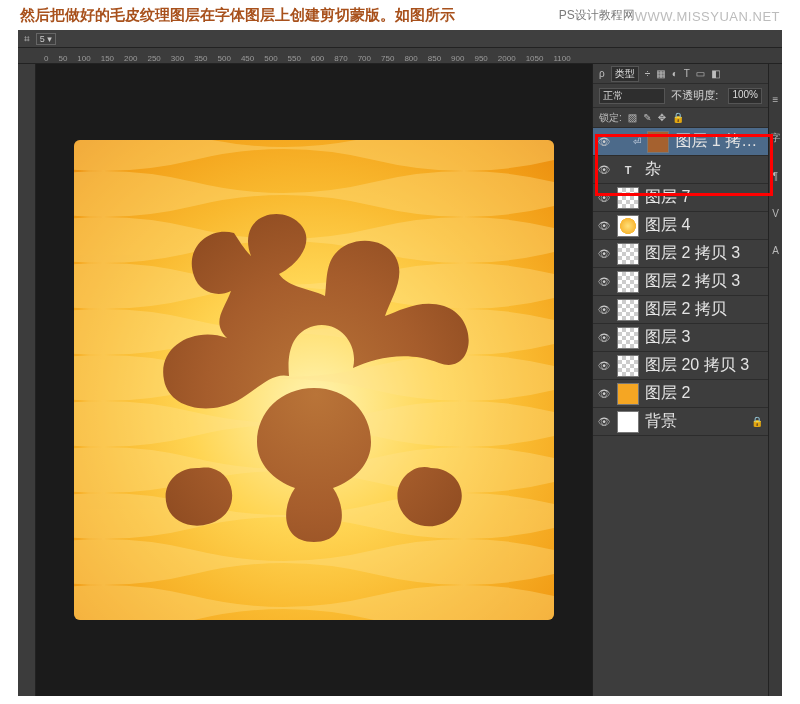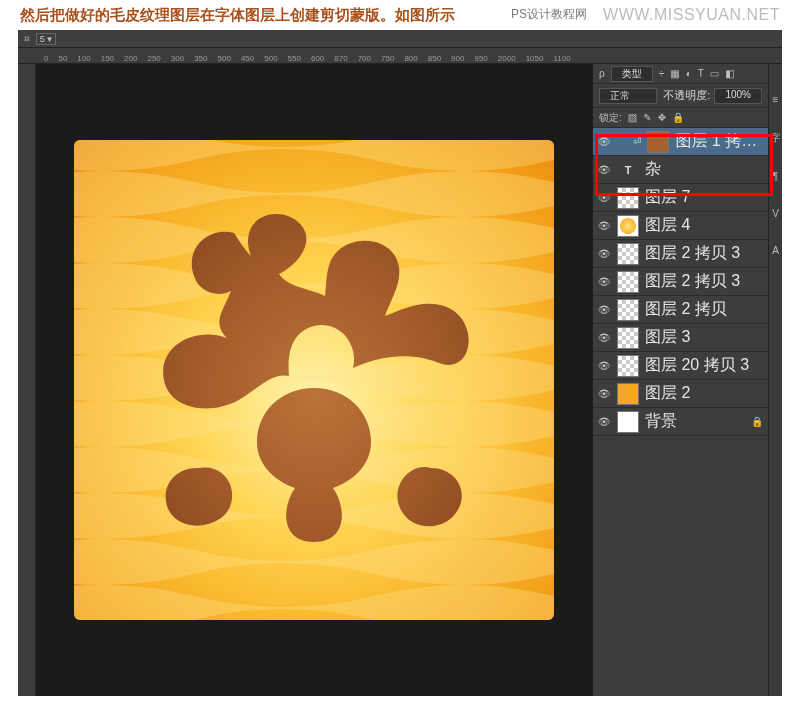--- a/index.html
+++ b/index.html
@@ -1,40 +1,40 @@
 <!DOCTYPE html>
 <html><head>
 <meta charset="utf-8">
 <style>
 *{margin:0;padding:0;box-sizing:border-box;font-family:"Microsoft YaHei",sans-serif;-webkit-font-smoothing:antialiased}
 body{background:#fff;width:800px;height:704px;overflow:hidden;position:relative}
 .caption-bar{height:30px;display:flex;align-items:center;padding:8px 20px;justify-content:space-between}
 .caption{color:#a8511c;font-size:15px;font-weight:bold}
-.brand{display:flex;align-items:flex-start;gap:16px}
+.brand{display:flex;align-items:flex-end;gap:0}
 .brand .b1{color:#7a7a7a;font-size:12px}
-.brand .b2{color:#bcbcbc;font-size:16px;letter-spacing:0.5px}
+.brand .b2{color:#bcbcbc;font-size:13px;letter-spacing:0.5px}
 .ps-chrome{position:absolute;left:18px;top:30px;right:18px;bottom:8px;background:#1a1a1a;display:flex;flex-direction:column}
 .toolbar{height:18px;background:#3f3f3f;border-bottom:1px solid #222;display:flex;align-items:center;gap:6px;padding:0 6px;font-size:10px;color:#c9c9c9}
 .toolbar .sel{border:1px solid #666;padding:0 3px;font-size:9px}
 .ruler-area{height:16px;background:#3c3c3c;border-bottom:1px solid #222;color:#9a9a9a;font-size:8px;display:flex;align-items:flex-end;padding-left:26px;gap:10px;overflow:hidden;white-space:nowrap}
 .body-row{flex:1;display:flex;min-height:0}
 .ruler-v{width:18px;background:#3c3c3c;border-right:1px solid #222}
 .canvas-wrap{flex:1;background:#1b1b1b;display:flex;align-items:center;justify-content:center;position:relative;overflow:hidden}
 .artboard{width:480px;height:480px;position:relative;border-radius:6px;overflow:hidden;background:radial-gradient(circle at 50% 55%,#fff4b0 0%,#ffd553 35%,#f9b92f 60%,#f29e17 85%,#ea8c0e 100%)}
 .waves{position:absolute;inset:-40px;opacity:.35}
 .waves path{fill:#ffe492}
 .blob{position:absolute;left:50%;top:50%;transform:translate(-50%,-52%);width:350px;height:350px}
 .blob svg{width:100%;height:100%}
 .blob path{fill:#a65d2c}
 .blob .tex{fill:url(#fur)}
 .panels{width:176px;background:#3d3d3d;border-left:1px solid #1f1f1f;display:flex;flex-direction:column;font-size:11px;color:#d5d5d5}
 .prow{display:flex;align-items:center;height:24px;gap:6px;padding:0 6px;border-bottom:1px solid #2c2c2c}
 .prow.small{height:20px;font-size:10px;color:#bdbdbd}
-.prow select,.prow .fake-sel{background:#2e2e2e;border:1px solid #555;color:#ddd;font-size:10px;padding:0 10px;height:16px}
-.opac{display:flex;align-items:center;gap:4px}
+.prow select,.prow .fake-sel{background:#2e2e2e;border:1px solid #555;color:#ddd;font-size:10px;padding:0 3px;height:16px}
+.opac{display:flex;align-items:center;gap:10px}
 .layers{flex:1;overflow:auto}
 .layer{display:flex;align-items:center;height:28px;background:#3d3d3d;border-bottom:1px solid #2c2c2c;padding:0 4px;gap:6px}
 .layer.selected{background:#4c6a8a}
 .eye{width:14px;height:14px;display:flex;align-items:center;justify-content:center;color:#cfcfcf;font-size:10px}
 .thumb{width:22px;height:22px;border:1px solid #777;background:#fff;flex-shrink:0}
 .thumb.checker{background:repeating-conic-gradient(#ccc 0 25%,#fff 0 50%) 0 0/8px 8px}
 .thumb.orange{background:#f5a623}
 .thumb.white{background:#fff}
 .thumb.fur{background:#a5612f}
 .thumb.star{background:radial-gradient(circle,#ffe07a 0%,#f8b734 55%,#fff 58%)}

